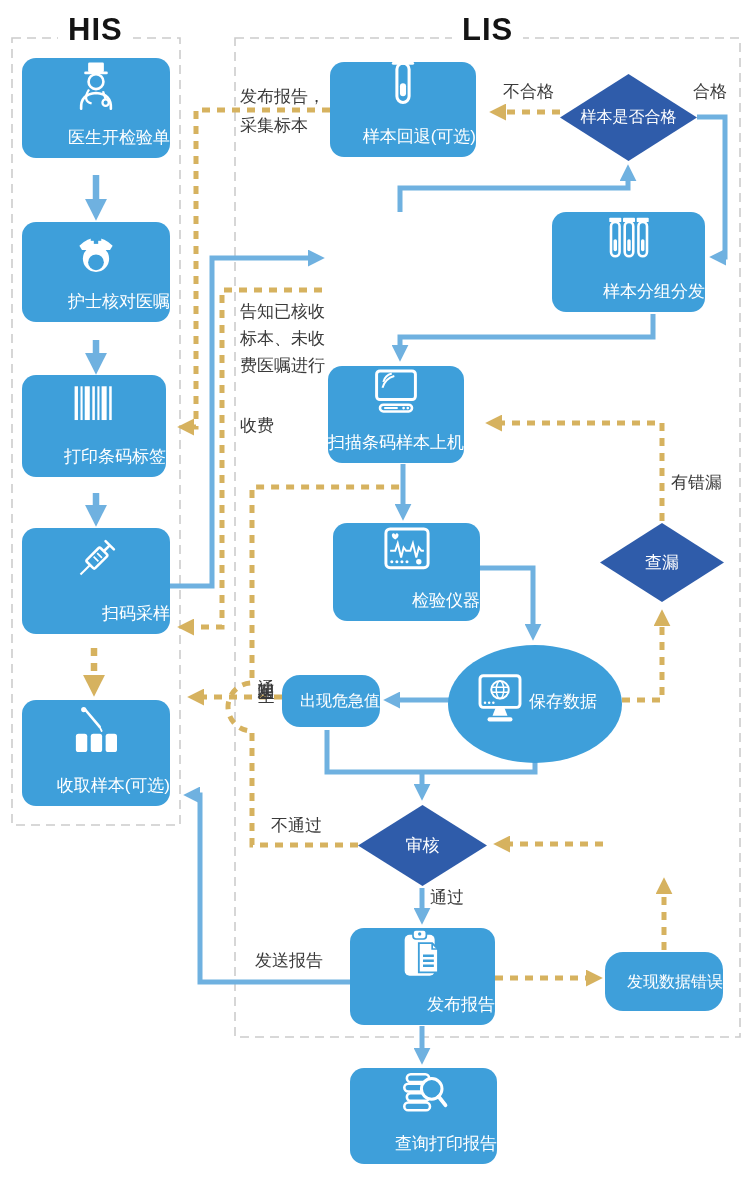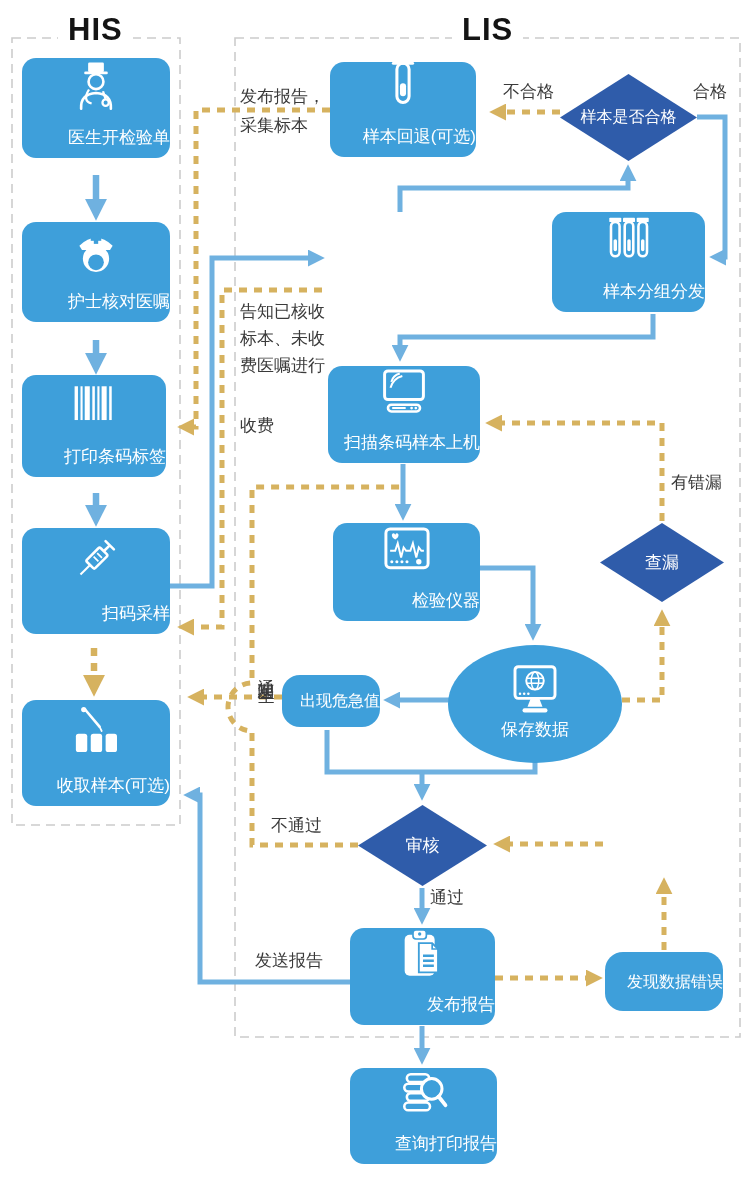--- a/index.html
+++ b/index.html
@@ -10,21 +10,21 @@
         display:flex;flex-direction:column;align-items:flex-end;justify-content:flex-end;
         box-sizing:border-box;padding-bottom:12px;gap:16px;}
   .node .icon{flex:1;display:flex;align-items:center;justify-content:center;width:100%;}
   .node-label{font-size:17px;line-height:1;white-space:nowrap;}
   .node.small{justify-content:center;padding-bottom:0;border-radius:18px;}
   .node.small .node-label{font-size:16px;}
   .diamond{position:absolute;background:#2f5caa;color:#fff;z-index:2;
            clip-path:polygon(50% 0,100% 50%,50% 100%,0 50%);
            display:flex;align-items:center;justify-content:center;font-size:16px;white-space:nowrap;}
   .ellipse{position:absolute;background:#3e9fda;border-radius:50%;color:#fff;z-index:2;
-           display:flex;flex-direction:column;align-items:center;justify-content:center;gap:2px;
+           display:flex;flex-direction:row;align-items:center;justify-content:center;gap:2px;
            box-sizing:border-box;padding-bottom:6px;}
   .lbl{position:absolute;color:#3a3a3a;font-size:17px;z-index:3;white-space:nowrap;line-height:1.2;}
   .vlbl{writing-mode:vertical-rl;letter-spacing:3px;}
   .title{position:absolute;background:#fff;color:#141414;font-size:31px;font-weight:bold;
          z-index:5;padding:0 10px;letter-spacing:1px;}
 </style>
 </head>
 <body>
 
 <div class="canvas">
@@ -182,21 +182,21 @@
           <rect x="30" y="27" width="4" height="14" rx="2" fill="#fff"></rect>
           <rect x="41" y="2" width="14" height="5" rx="1" fill="#fff"></rect>
           <rect x="43" y="7" width="10" height="40" rx="5" fill="none" stroke="#fff" stroke-width="3"></rect>
           <rect x="46" y="27" width="4" height="14" rx="2" fill="#fff"></rect>
         </g>
       </svg>
     </span>
     <span class="node-label">样本分组分发</span>
   </div>
 
-  <div class="node" style="left:328px;top:366px;width:152px;height:97px;">
+  <div class="node" style="left:328px;top:366px;width:136px;height:97px;">
     <span class="icon">
       <svg width="54" height="48" viewBox="0 0 64 56">
         <rect x="9" y="3" width="46" height="34" rx="4" fill="none" stroke="#fff" stroke-width="3.5"></rect>
         <path d="M17 16 Q19 8 27 6" stroke="#fff" stroke-width="2.4" fill="none"></path>
         <path d="M16 23 Q19 12 30 9" stroke="#fff" stroke-width="2.4" fill="none"></path>
         <rect x="13" y="43" width="38" height="8" rx="4" fill="none" stroke="#fff" stroke-width="3"></rect>
         <path d="M18 47 H34" stroke="#fff" stroke-width="2.4"></path>
         <circle cx="41" cy="47" r="1.6" fill="#fff"></circle>
           <circle cx="46" cy="47" r="1.6" fill="#fff"></circle>
       </svg>

